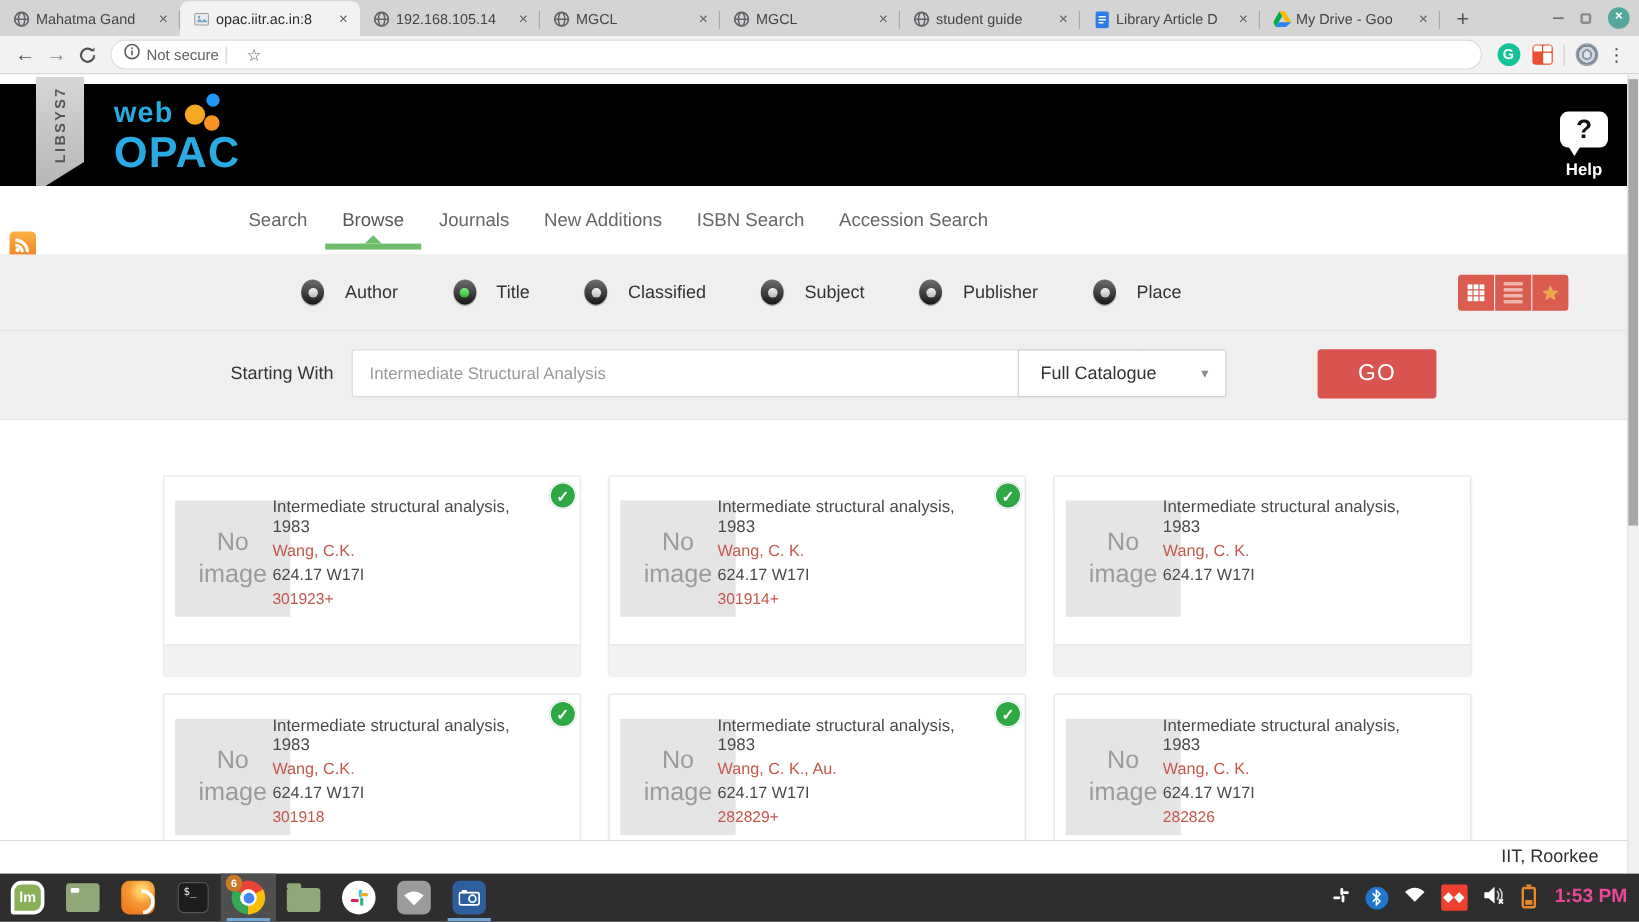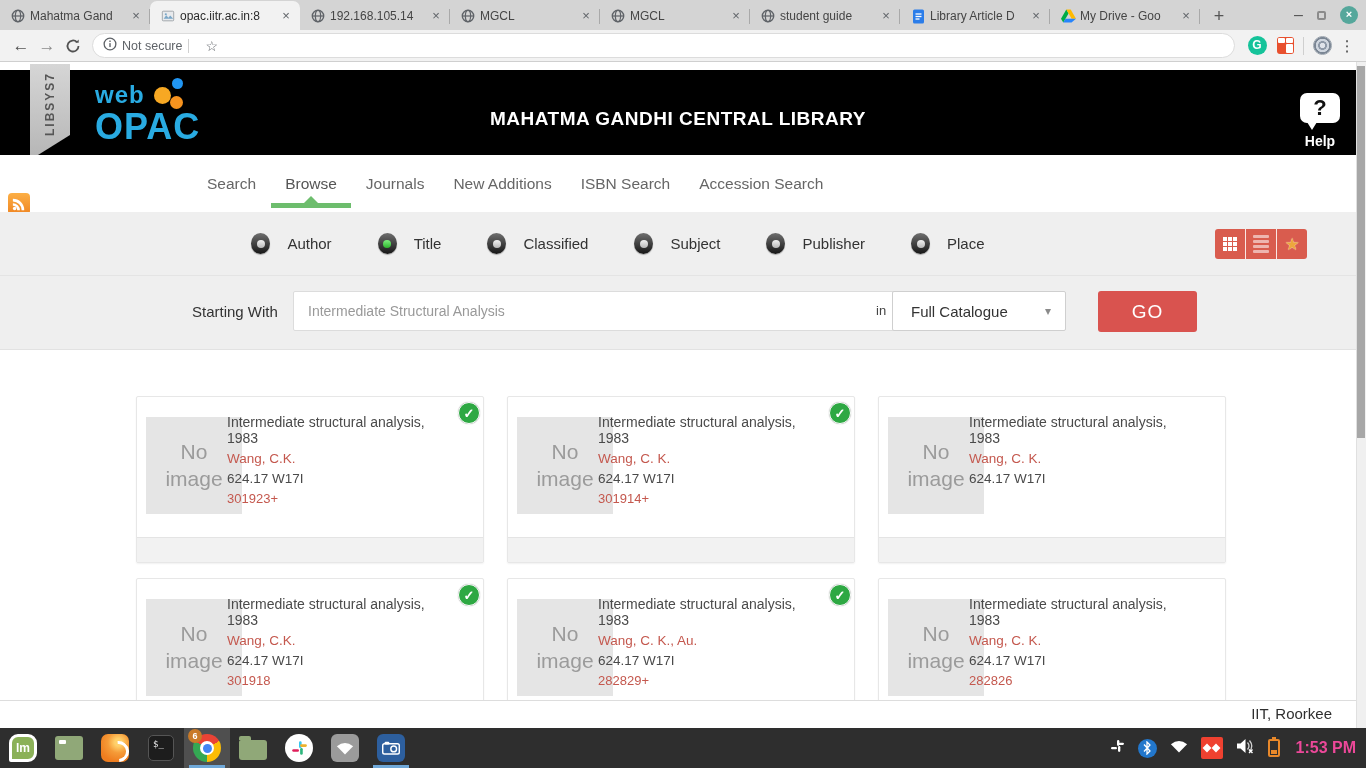--- a/index.html
+++ b/index.html
@@ -82,21 +82,21 @@
   .vt-grid { display:grid; grid-template-columns:repeat(3,4px); grid-template-rows:repeat(3,4px); gap:1px; }
   .vt-grid i { background:#fff; }
   .vt-list { display:grid; grid-template-rows:repeat(4,3px); gap:2px; width:16px; }
   .vt-list i { background:#fff; opacity:.55; border-radius:1px; }
   .vt-star { color:#eda73d; font-size:17px; text-shadow:0 0 1px #fff; }
 
   .search-row { position:relative; height:73px; }
   .sw-label { position:absolute; left:192px; top:27px; font-size:15px; color:#333; }
   .sw-input { position:absolute; left:293px; top:15px; width:658px; height:40px; background:#fff; border:1px solid #dcdcdc; border-radius:2px; font-family:"Liberation Sans",sans-serif; font-size:14px; color:#999; padding:0 14px; outline:none; }
   .in-label { position:absolute; left:876px; top:27px; font-size:13px; color:#444; }
-  .scope { position:absolute; left:892px; top:15px; width:174px; height:40px; background:#fff; border:1px solid #cfcfcf; border-radius:2px; display:flex; align-items:center; padding:0 14px 0 18px; cursor:pointer; }
+  .scope { position:absolute; left:848px; top:15px; width:174px; height:40px; background:#fff; border:1px solid #cfcfcf; border-radius:2px; display:flex; align-items:center; padding:0 14px 0 18px; cursor:pointer; }
   .scope-value { flex:1; font-size:15px; color:#333; }
   .scope-caret { color:#8a8a8a; font-size:12px; }
   .go-btn { position:absolute; left:1098px; top:15px; width:99px; height:41px; background:#d9534f; border-radius:3px; color:#fff; font-size:19px; letter-spacing:1px; display:flex; align-items:center; justify-content:center; cursor:pointer; }
 
   .results { position:absolute; left:0; top:288px; width:1356px; height:350px; background:#fff; overflow:hidden; }
   .card-row { display:flex; gap:23px; padding-left:136px; margin-top:46px; }
   .card-row.second { margin-top:15px; }
   .card { position:relative; width:348px; height:167px; background:#fff; border:1px solid #e7e7e7; border-radius:2px; box-shadow:0 1px 2px rgba(0,0,0,.06); }
   .noimg { position:absolute; left:9px; top:20px; width:96px; height:97px; background:#e5e5e5; color:#9b9b9b; font-size:21px; display:flex; flex-direction:column; align-items:center; justify-content:center; line-height:1.25; }
   .cinfo { position:absolute; left:90px; top:17px; right:30px; }
@@ -286,21 +286,20 @@
         </div>
       <div class="logo">
         <div class="web">web</div>
         <div class="opac">OPAC</div>
       </div>
       <div class="logo-dots">
           <i class="dot-or1"></i>
           <i class="dot-bl"></i>
           <i class="dot-or2"></i>
         </div>
-      <div class="site-title">MAHATMA GANDHI CENTRAL LIBRARY</div>
       <div class="help">
         <div class="help-bubble">?</div>
         <div class="help-label">Help</div>
       </div>
     </div>
 
     <div class="mainnav">
       <div class="nav-item">Search</div>
       <div class="nav-item active">Browse</div>
       <div class="nav-item">Journals</div>

